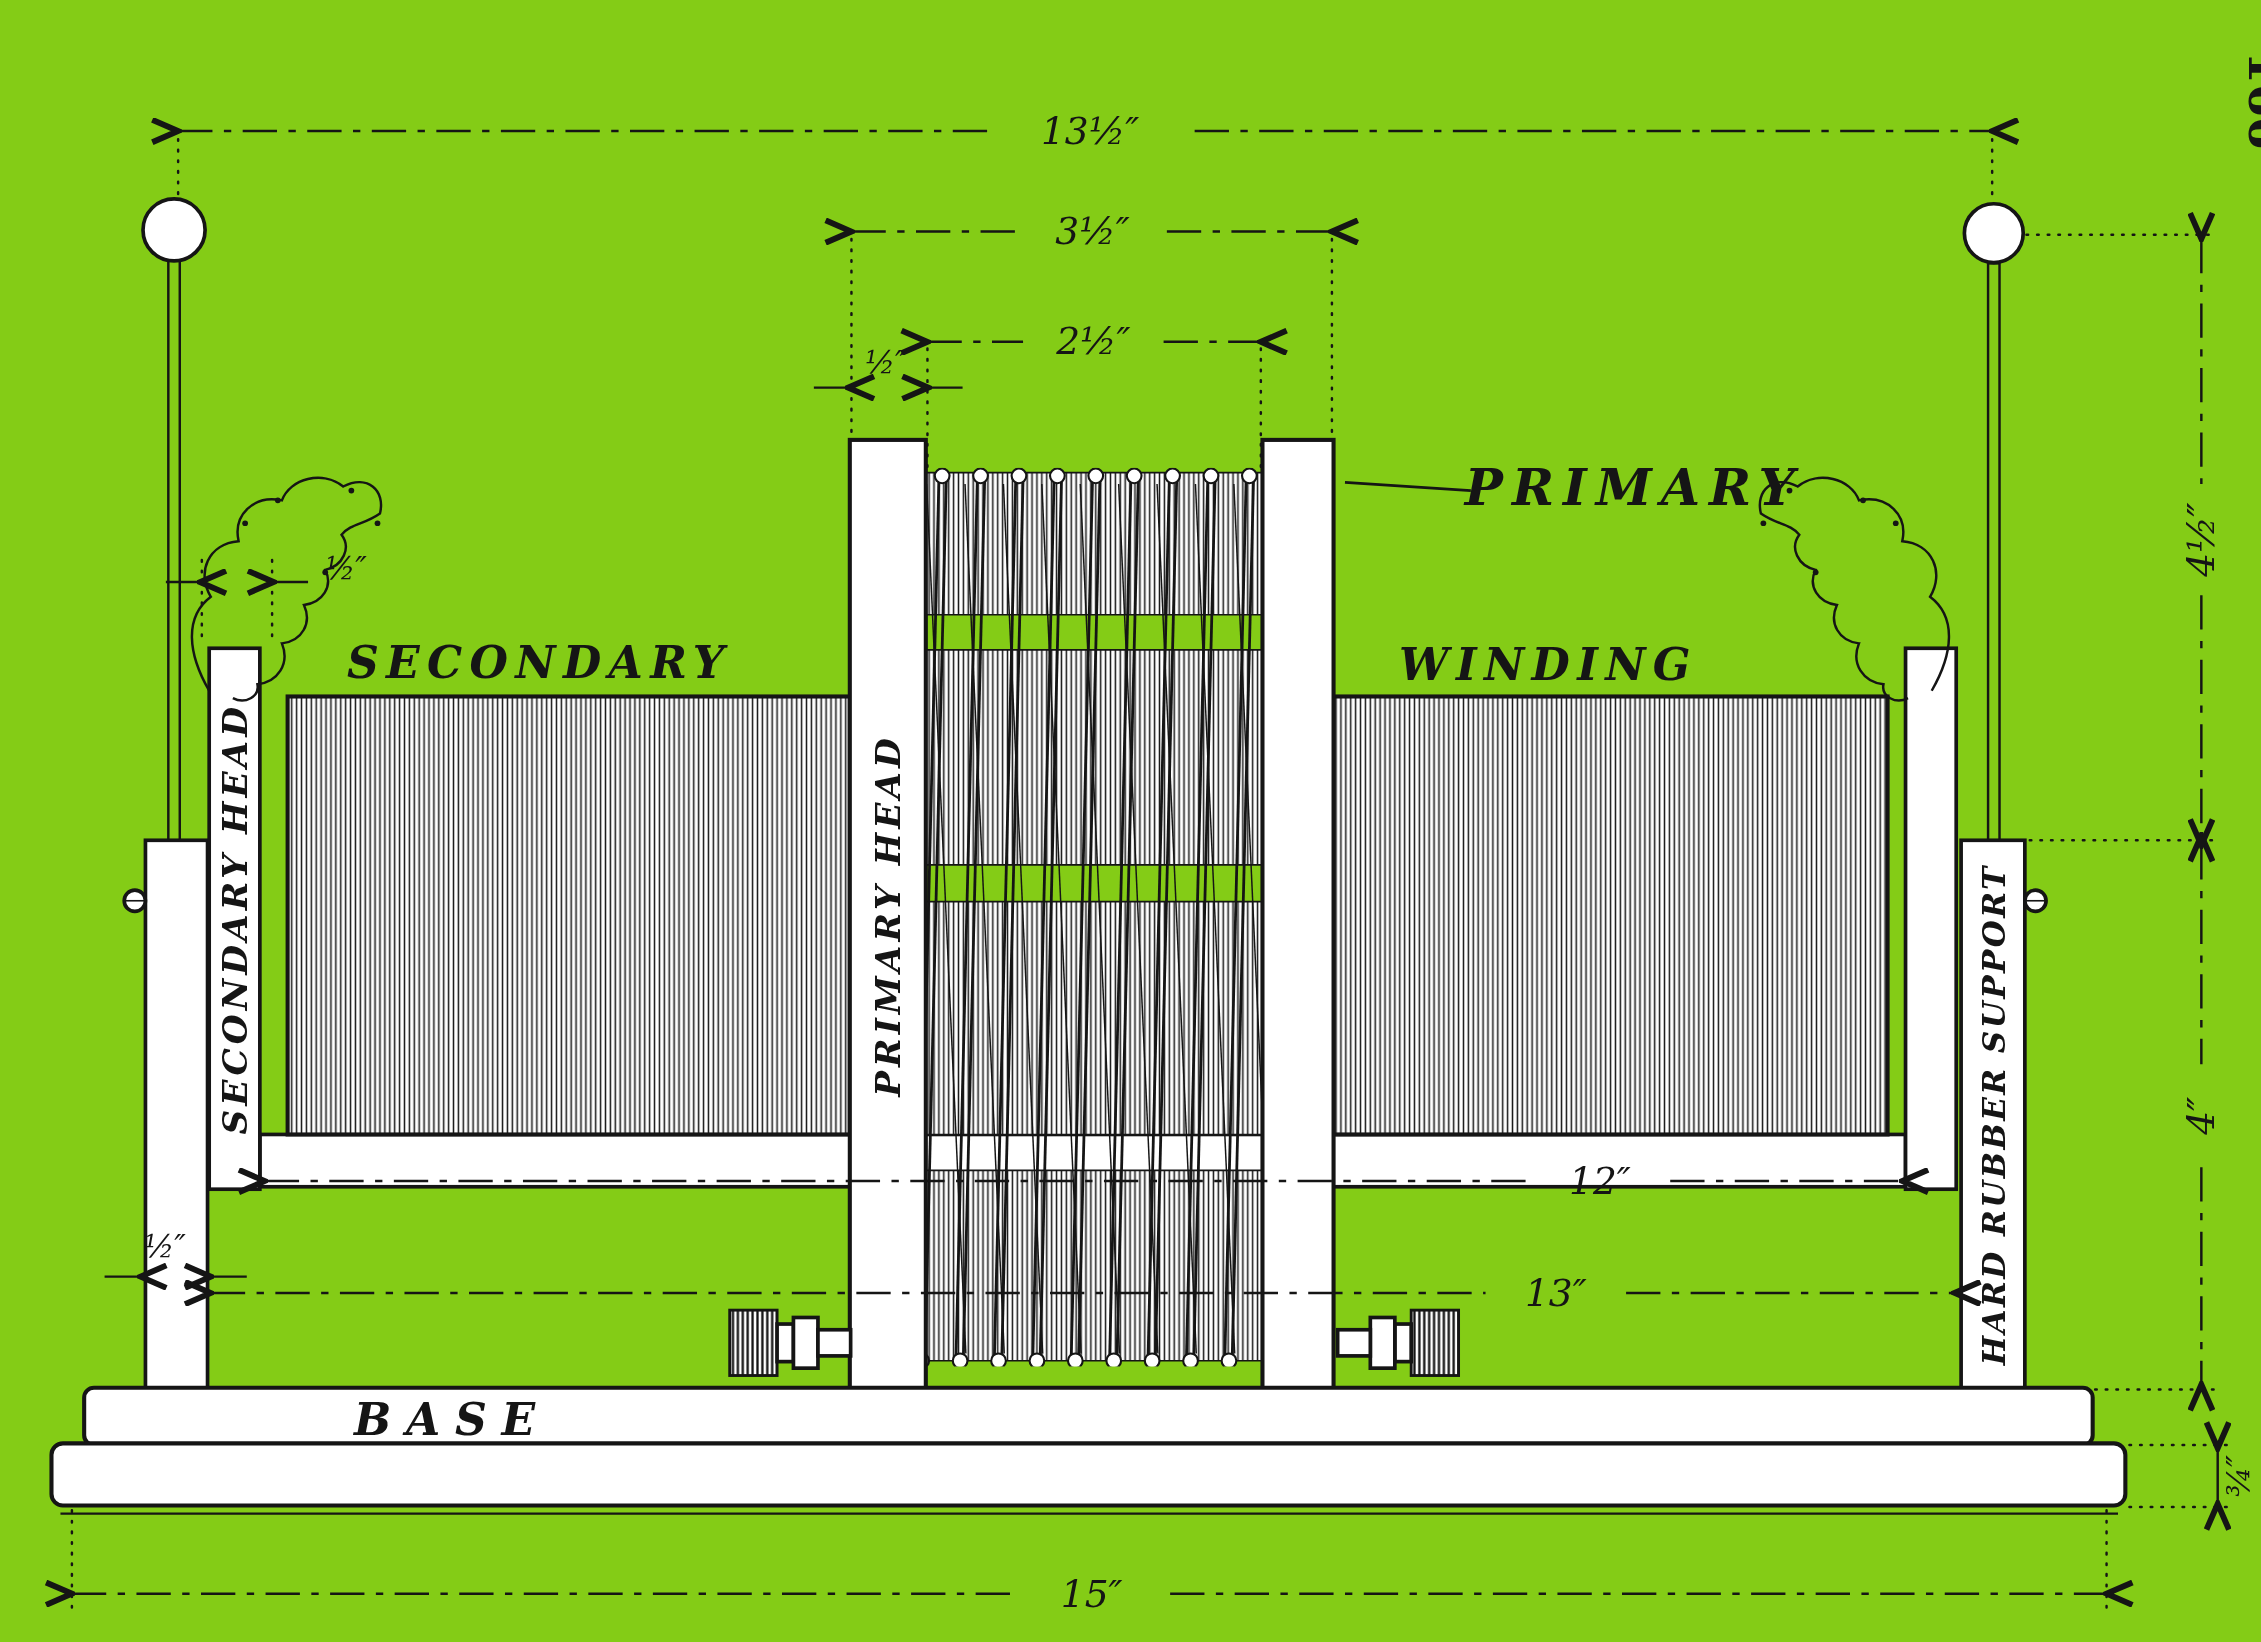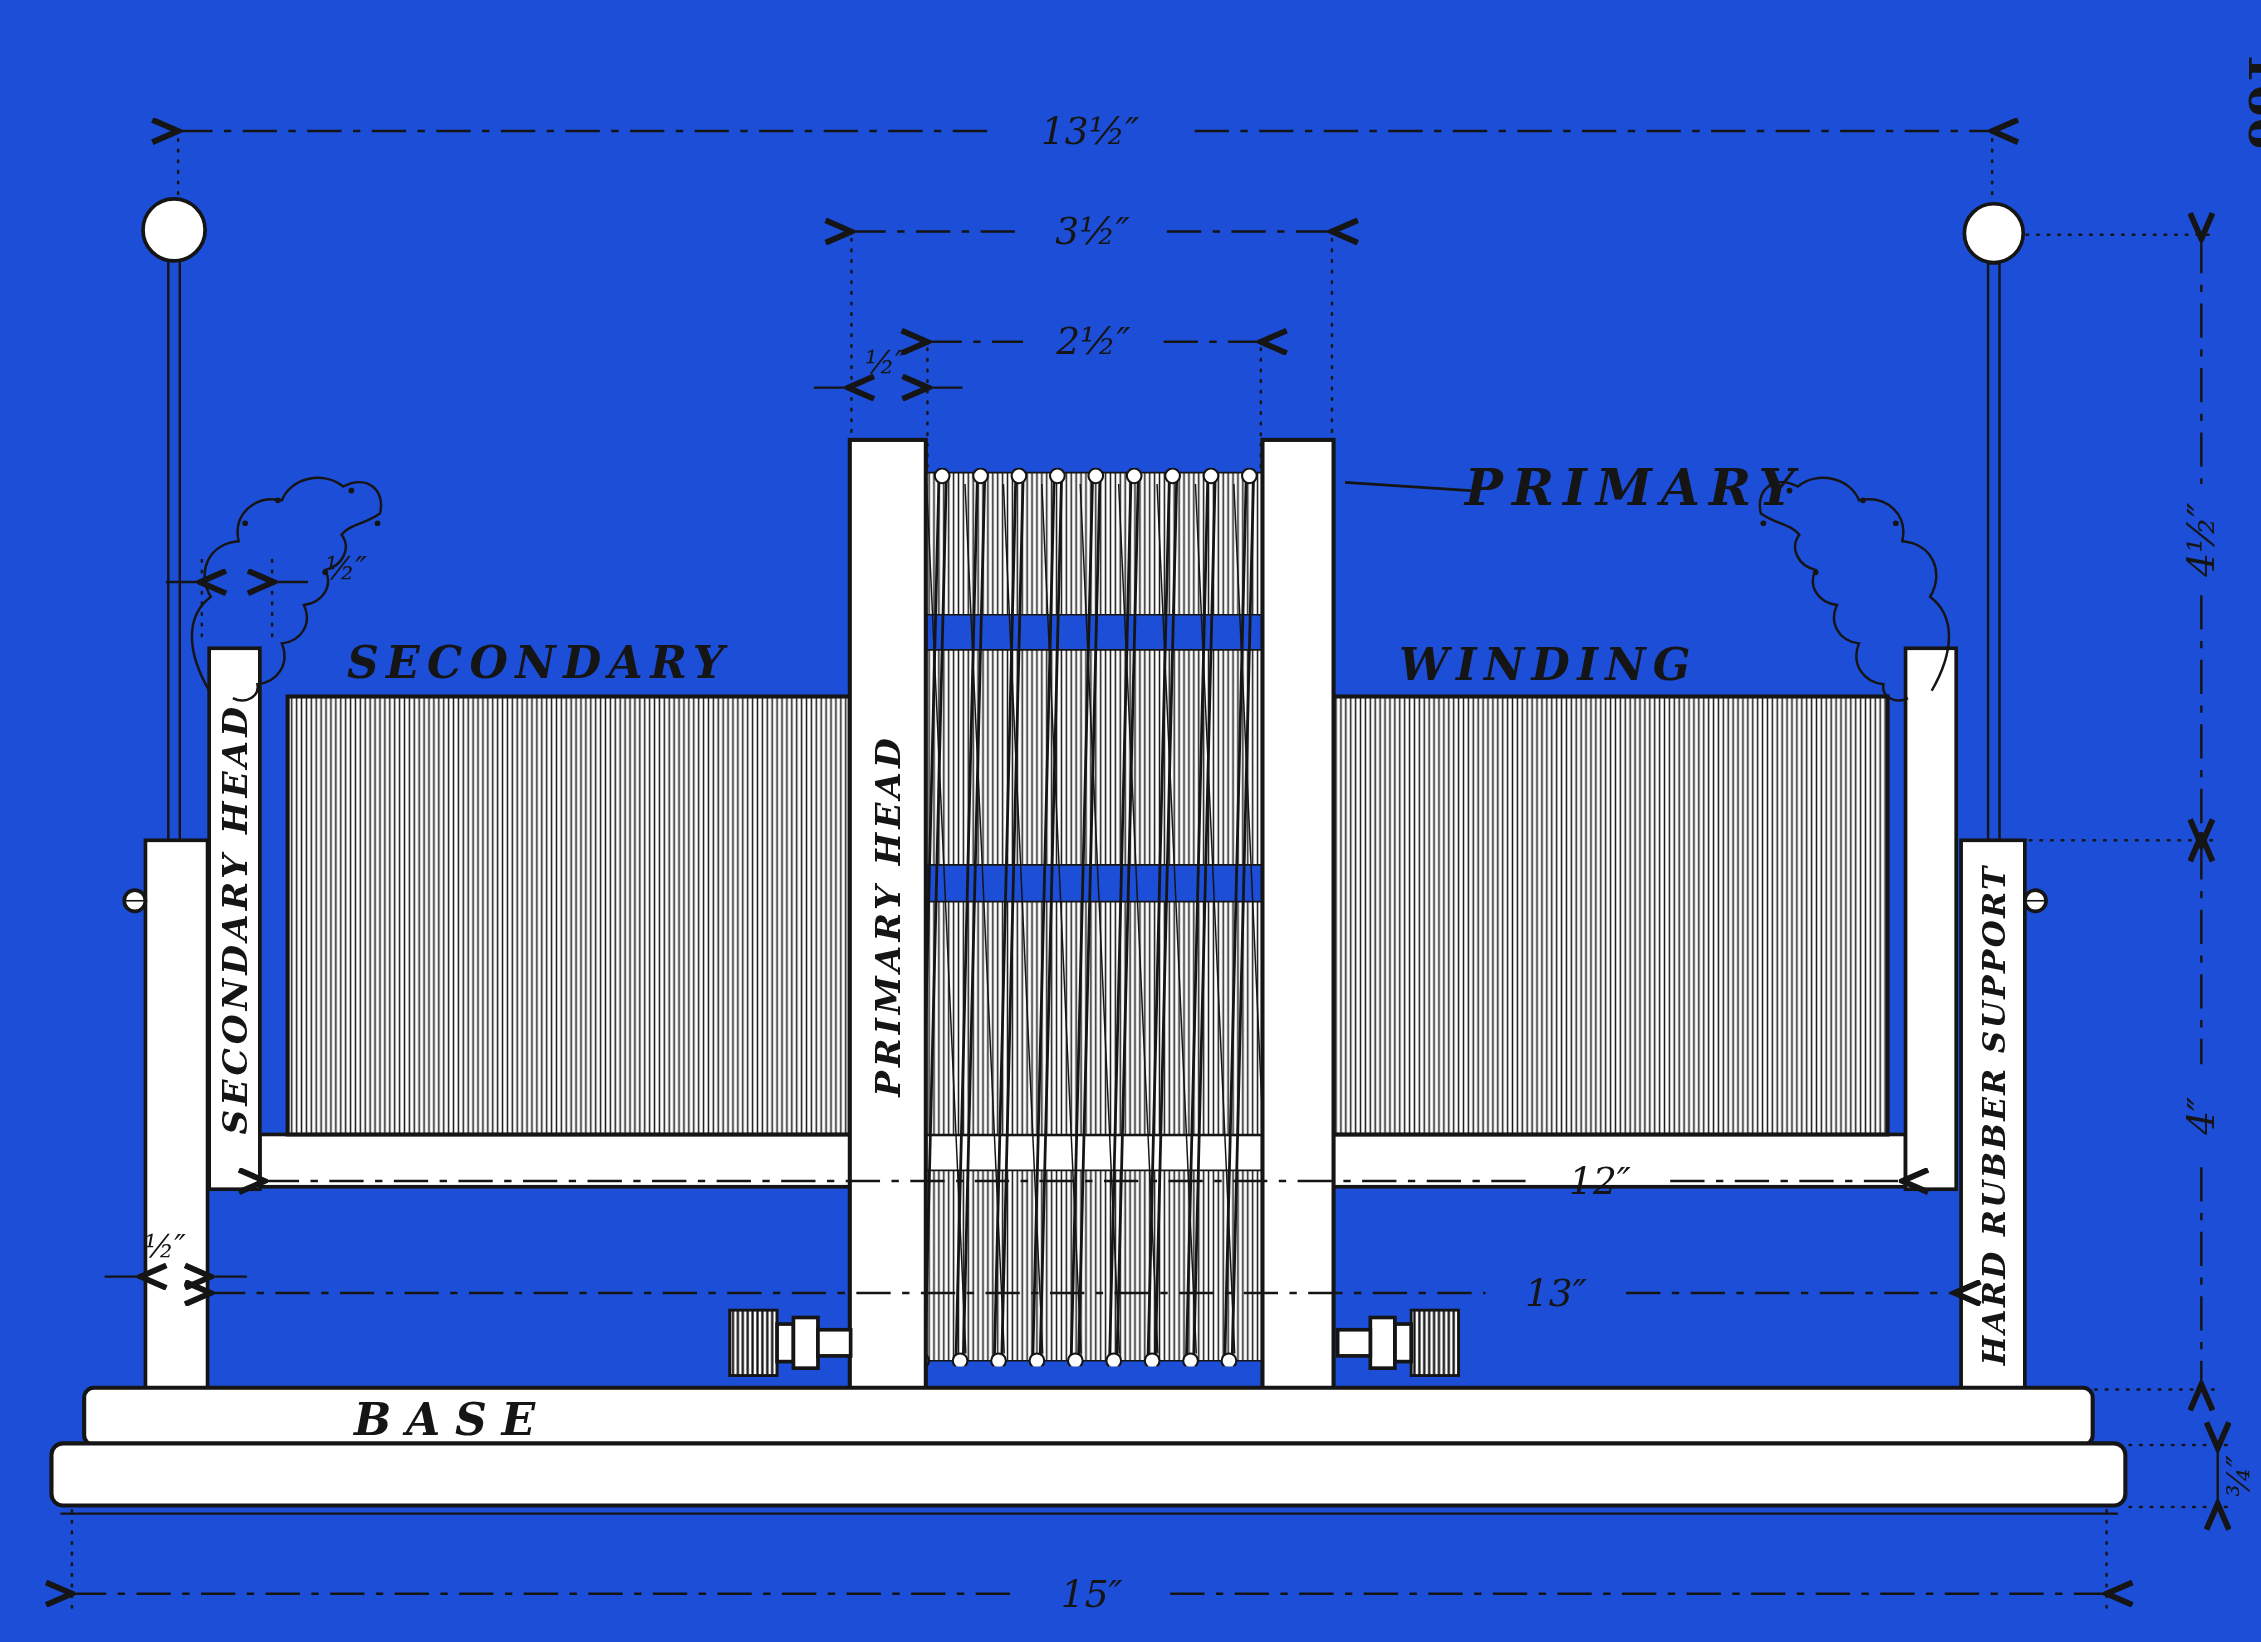--- a/index.html
+++ b/index.html
@@ -1,18 +1,18 @@
 <!DOCTYPE html>
 <html style="font-size:13px"><head>
 <meta charset="utf-8">
 <style>
   html,body{margin:0;padding:0;background:#e8e8e4;}
   .sheet{
     width:2261px;height:1643px;position:relative;overflow:hidden;
-    background:#1d4ed8;
+    background:#84cc16;
     font-family:"DejaVu Serif",serif;
   }
   svg{display:block}
   
   .ol   {fill:#ffffff;stroke:#151515;stroke-width:4.5;}
   .ol5  {fill:#ffffff;stroke:#151515;stroke-width:5;}
   .sol  {stroke:#151515;stroke-width:3;fill:none;}
   .sol2 {stroke:#151515;stroke-width:2;fill:none;}
   .lead {stroke:#151515;stroke-width:3.5;fill:none;}
   

